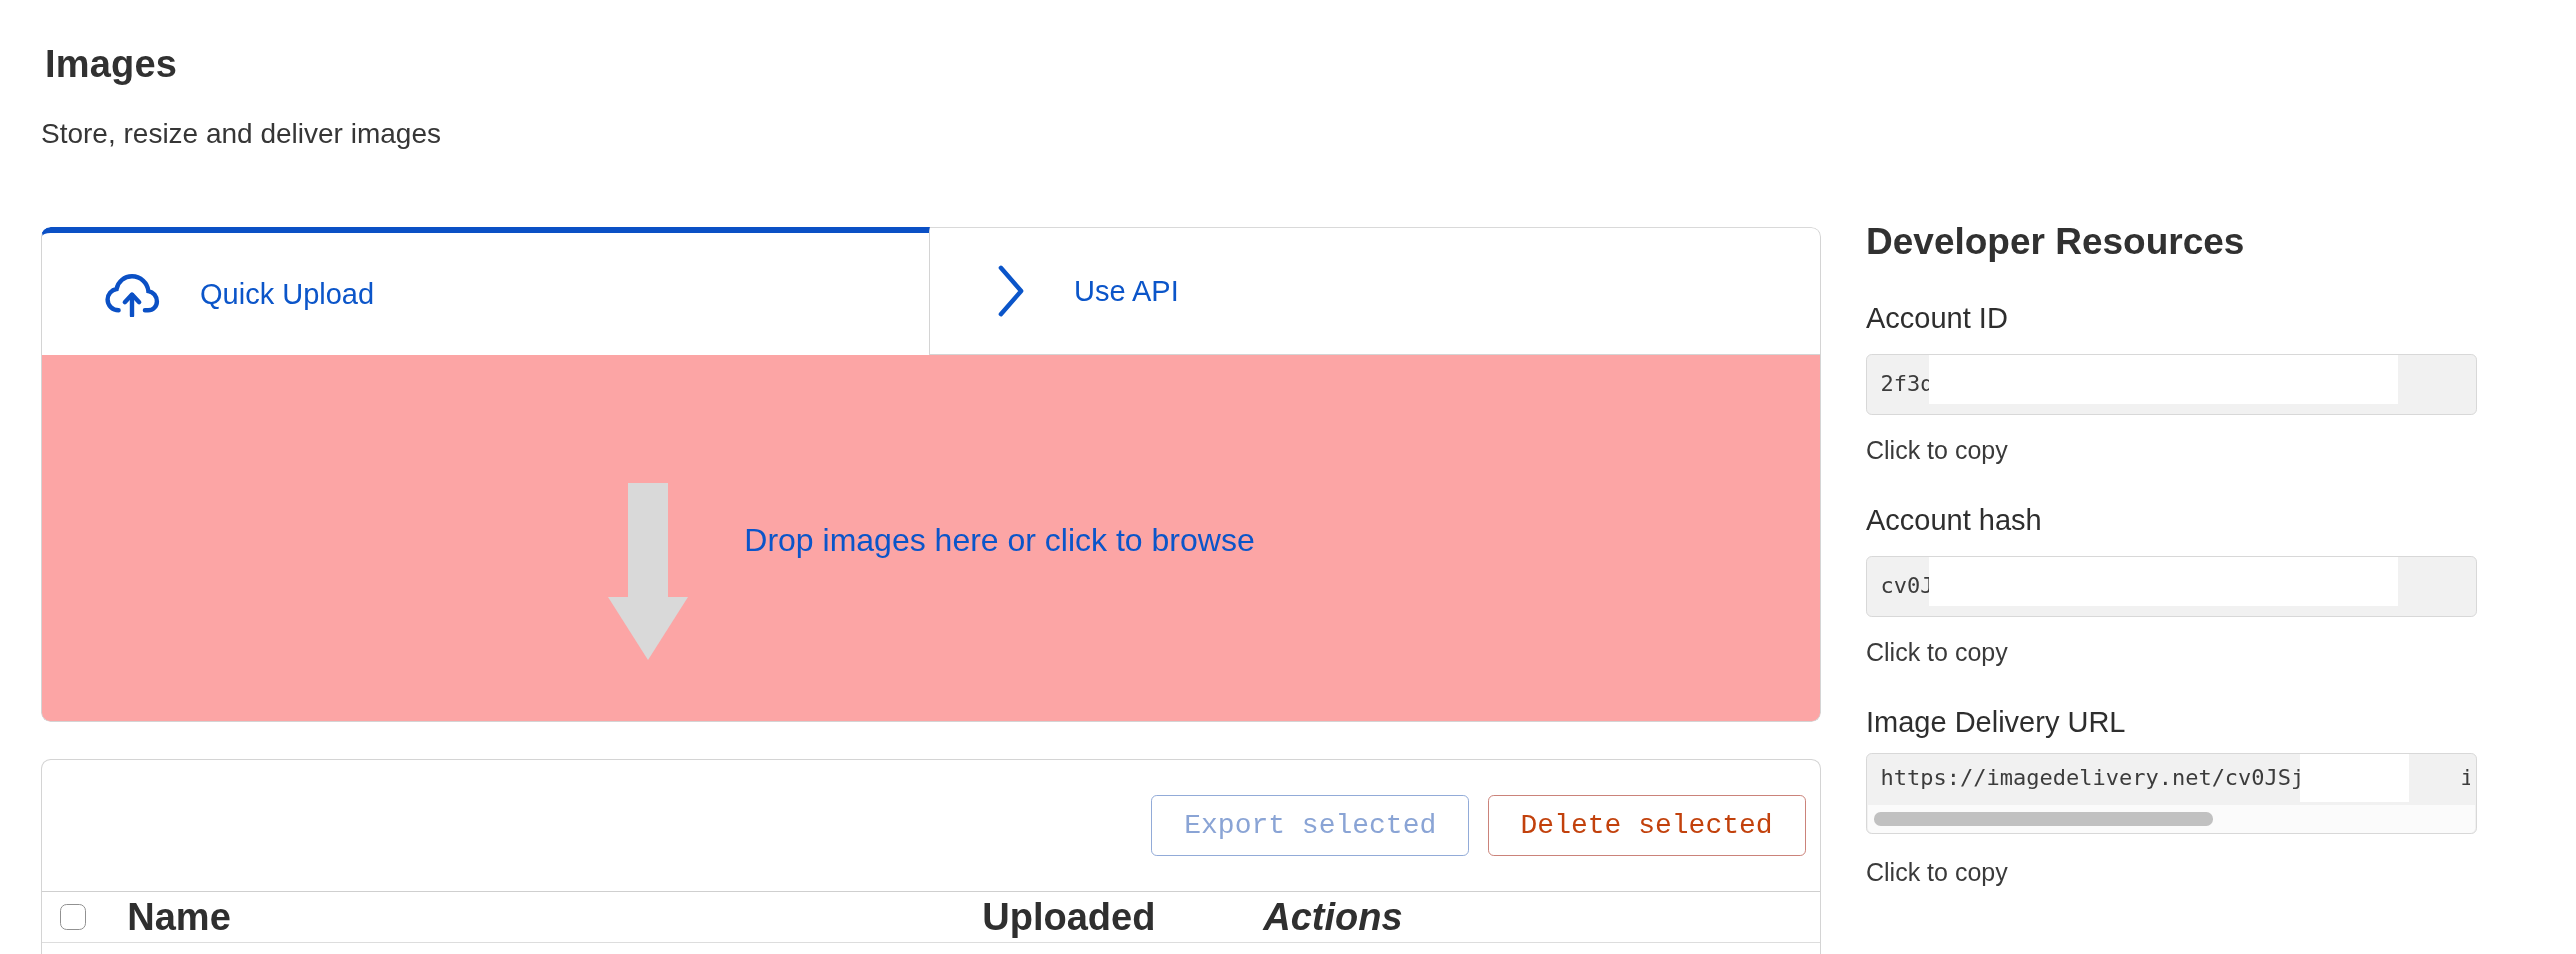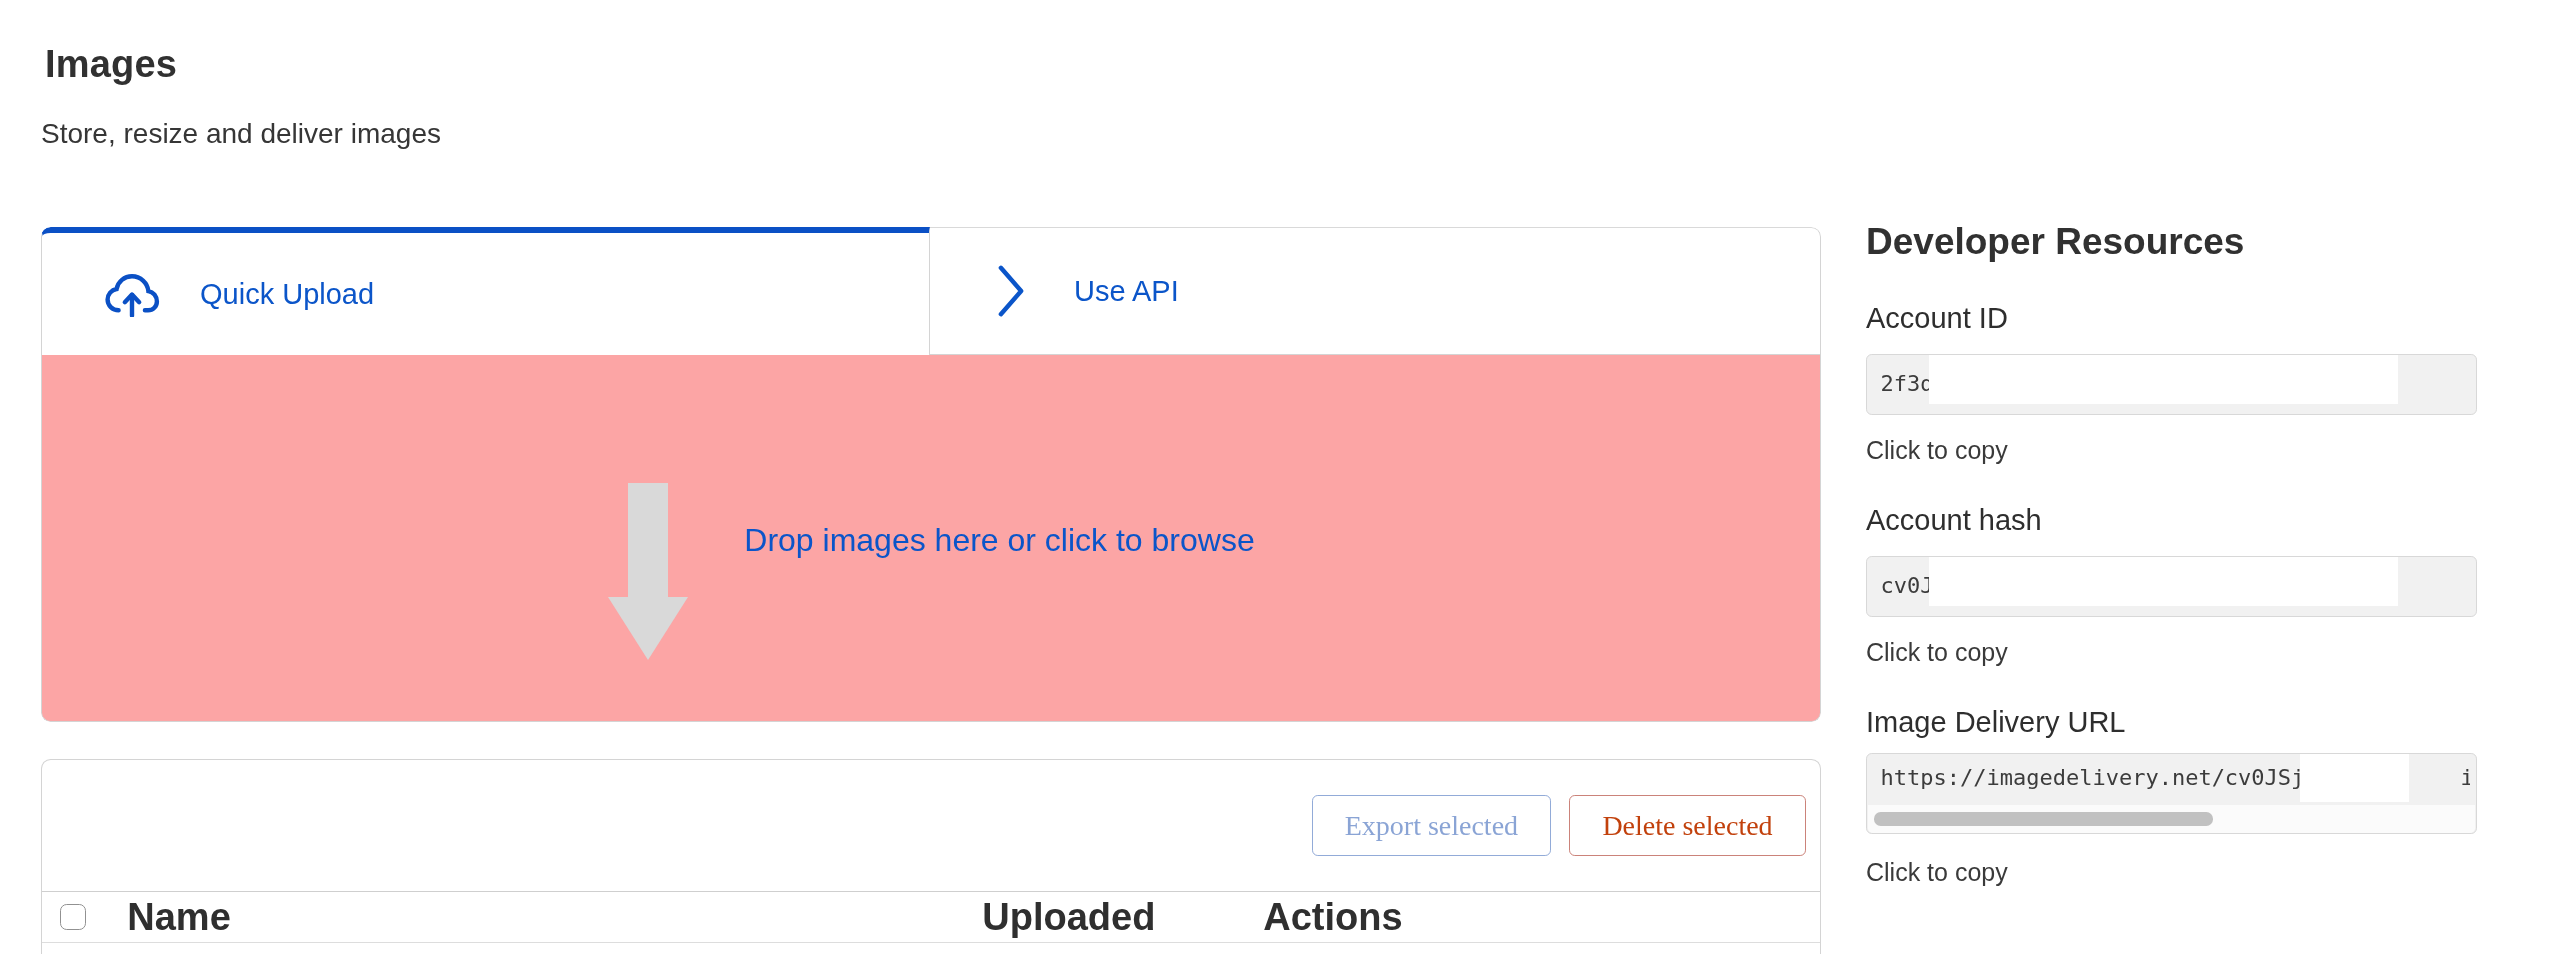--- a/index.html
+++ b/index.html
@@ -85,21 +85,21 @@
   }
   .btnrow {
     display: flex; justify-content: flex-end; align-items: center;
     gap: 18.3px;
     padding: 35px 14.4px 35px 0;
   }
   .btn {
     box-sizing: border-box;
     height: 61px;
     padding: 0 32px;
-    font-family: Liberation Serif, serif;
+    font-family: Liberation Mono, monospace;
     font-size: 28px;
     background: #ffffff;
     border-radius: 5.8px;
     cursor: pointer;
   }
   .btn-export { color: #8aa4d5; border: 1.9px solid #92abd8; }
   .btn-delete { color: #c2410c; border: 1.9px solid #cb837a; }
 
   .thead-divider { border-top: 1.9px solid #cfcfcf; }
   .thead {
@@ -114,21 +114,21 @@
     width: 26px; height: 26px;
     border: 1.9px solid #919191;
     border-radius: 6.7px;
     background: #fff;
     margin-right: 41px;
     cursor: pointer;
     flex: 0 0 auto;
   }
   .col-name { width: 855px; }
   .col-uploaded { width: 281px; }
-  .col-actions { flex: 1; }
+  .col-actions { flex: 1; font-style: italic; }
 
   
   .sidebar { position: absolute; left: 1866px; top: 220px; width: 611px; }
   h2.sidebar-title { margin: 0; font-size: 37px; line-height: 44px; font-weight: 600; color: #313131; }
   .res-label { margin-top: 38px; font-size: 29px; line-height: 33px; color: #2e2e2e; }
   .field {
     position: relative;
     box-sizing: border-box;
     margin-top: 19px;
     height: 61px;

